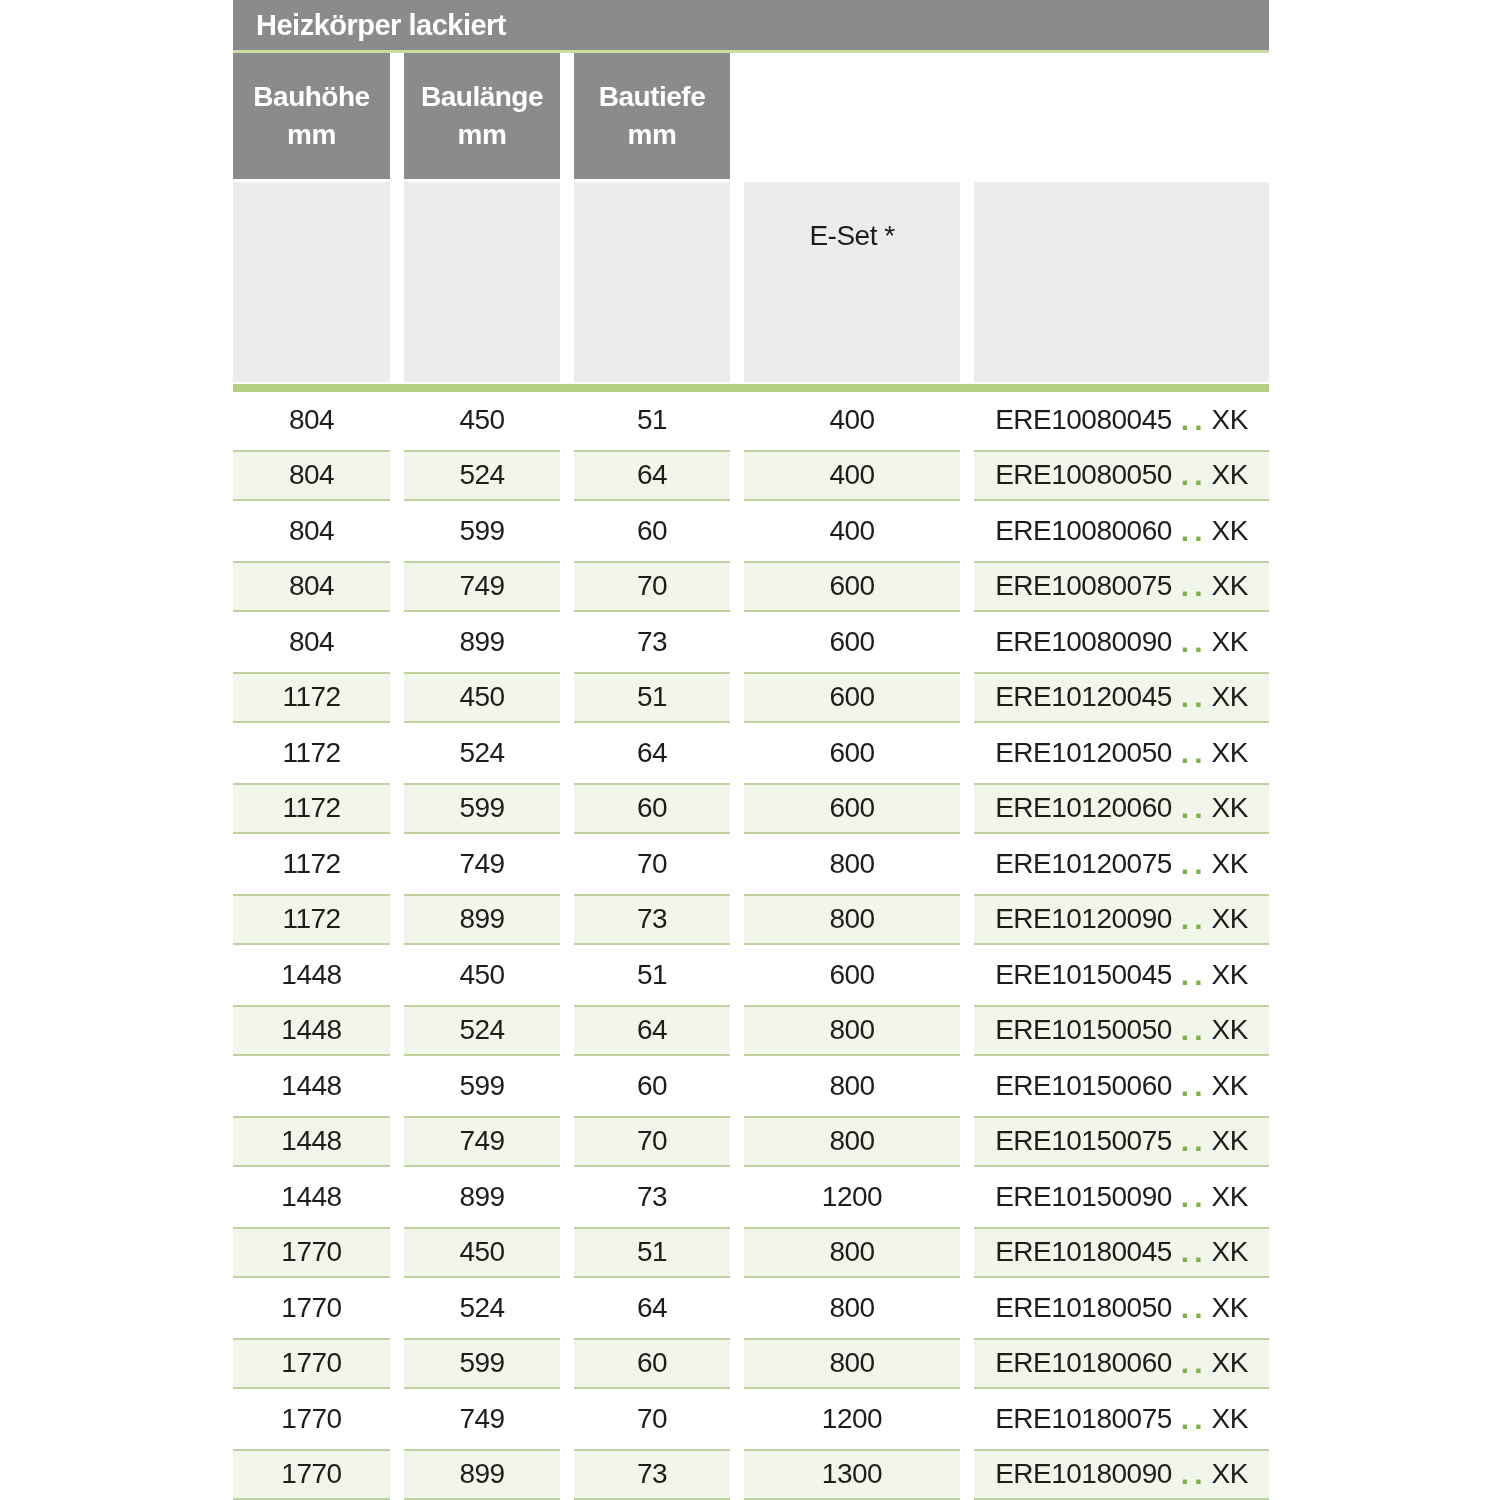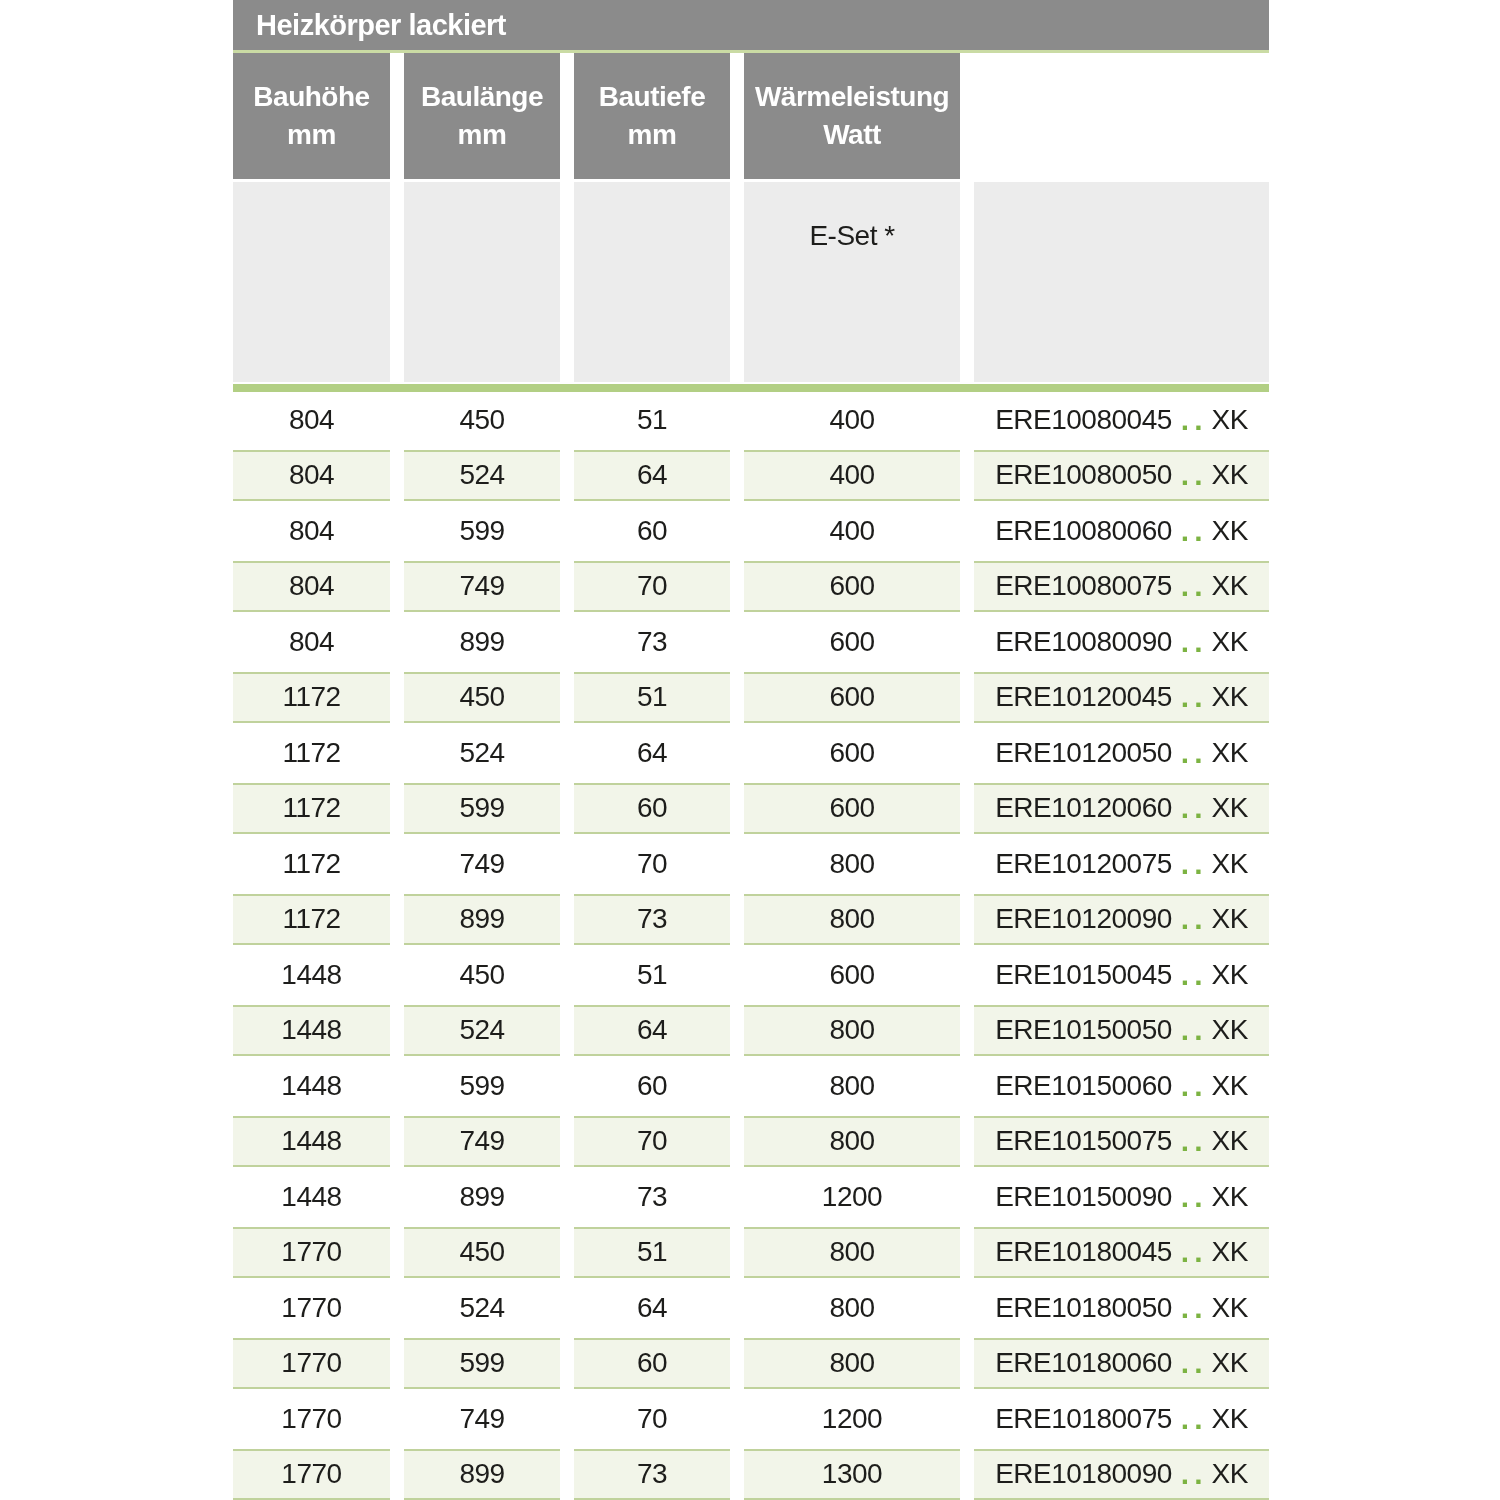--- a/index.html
+++ b/index.html
@@ -114,24 +114,20 @@
       <span>mm</span>
     </div>
     <div class="header-cell">
       <span>Baulänge</span>
       <span>mm</span>
     </div>
     <div class="header-cell">
       <span>Bautiefe</span>
       <span>mm</span>
     </div>
-    <div class="header-cell">
-      <span>Wärmeleistung</span>
-      <span>Watt</span>
-    </div>
   </div>
 
   <div class="grid5 subheader-row">
     <div class="subheader-cell"></div>
     <div class="subheader-cell"></div>
     <div class="subheader-cell"></div>
     <div class="subheader-cell">
       <span>E-Set *</span>
     </div>
     <div class="subheader-cell"></div>

